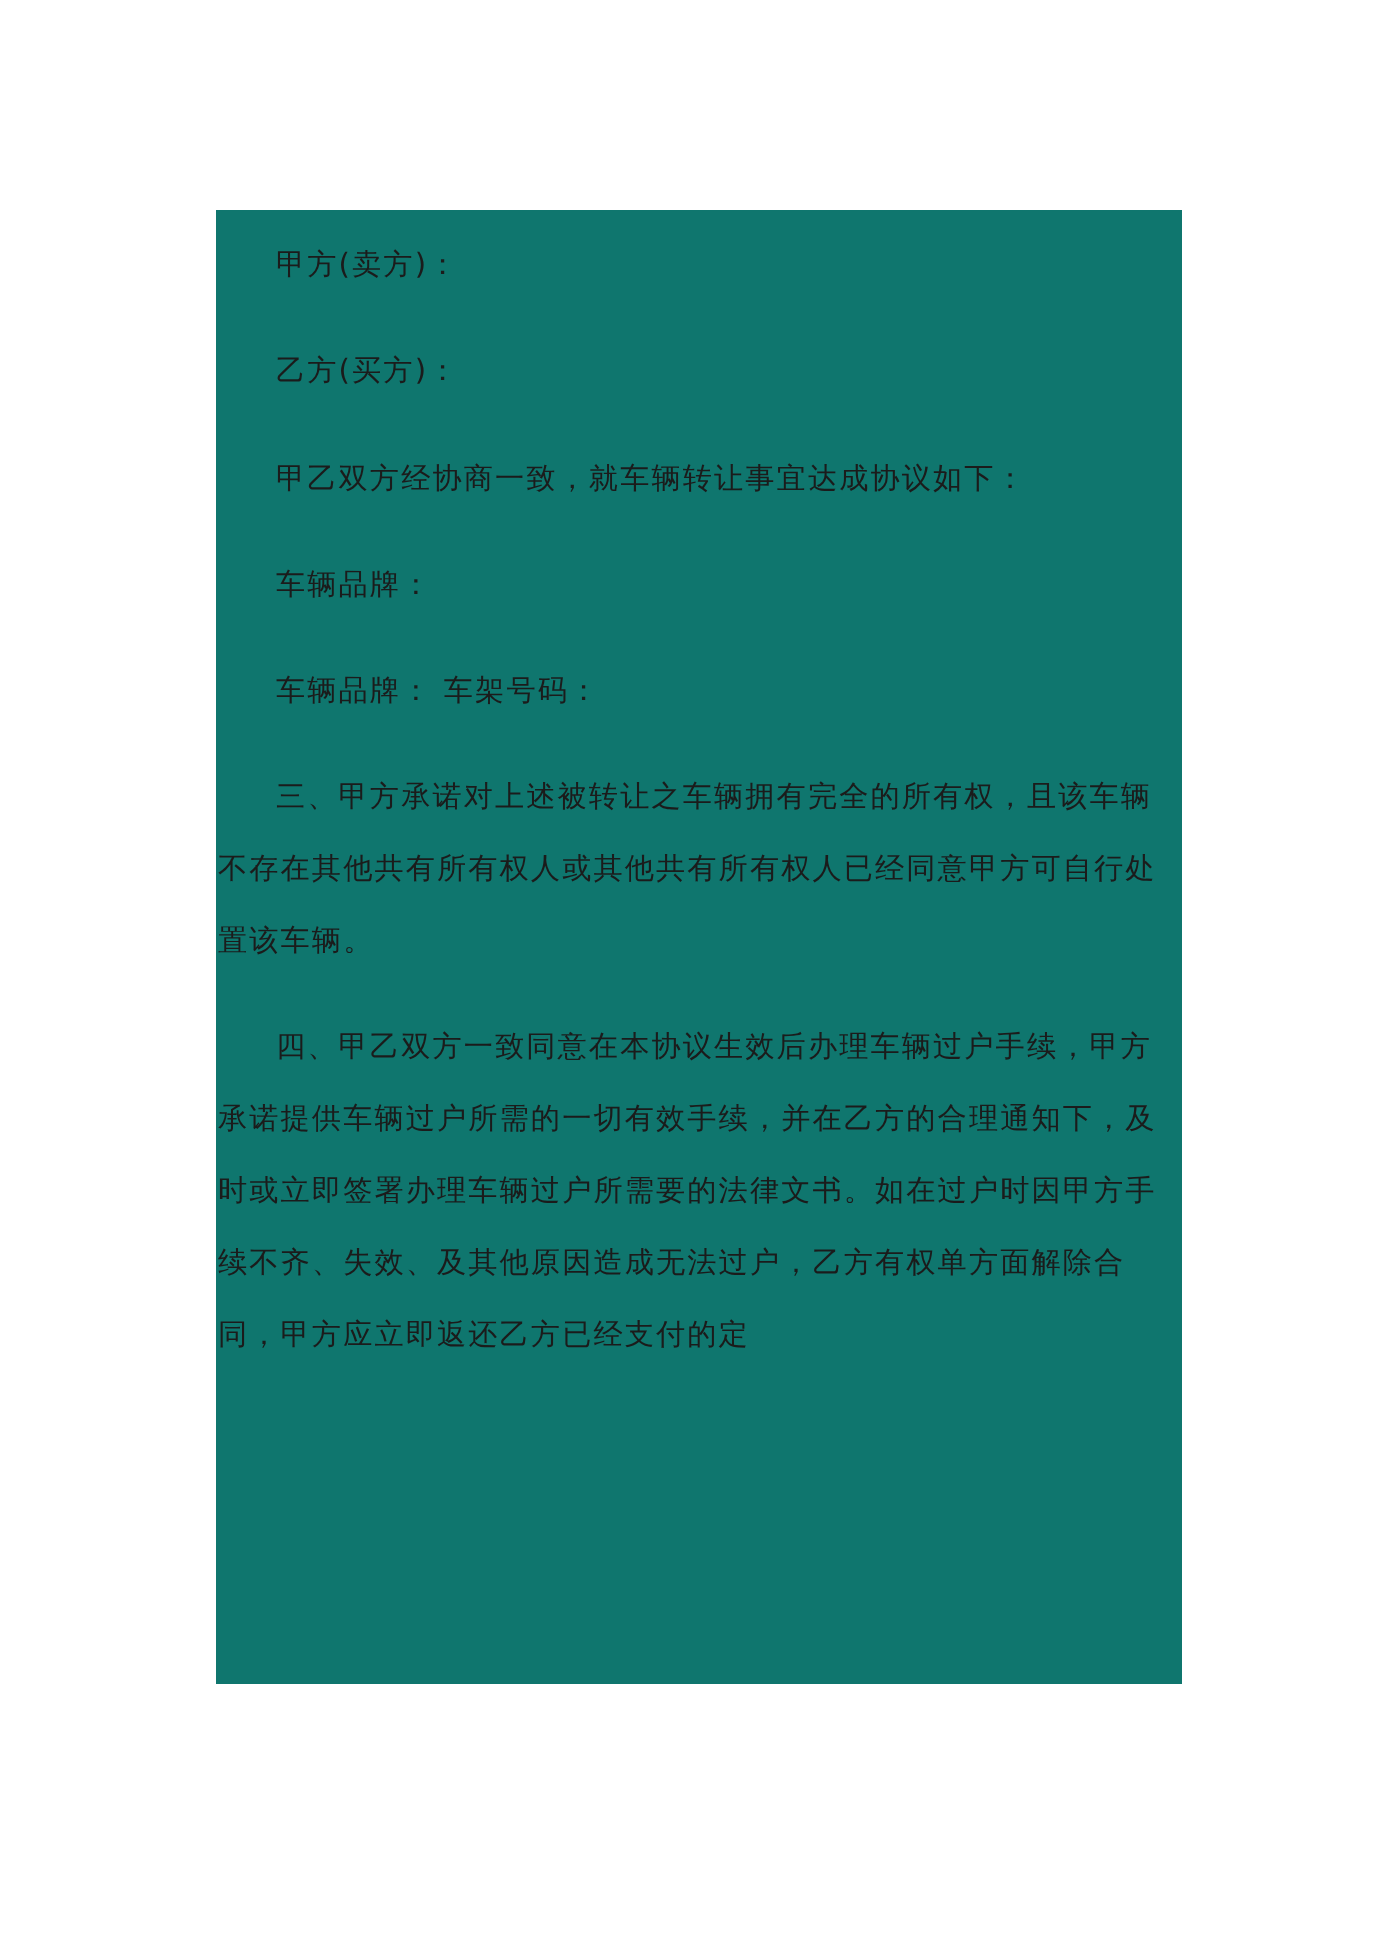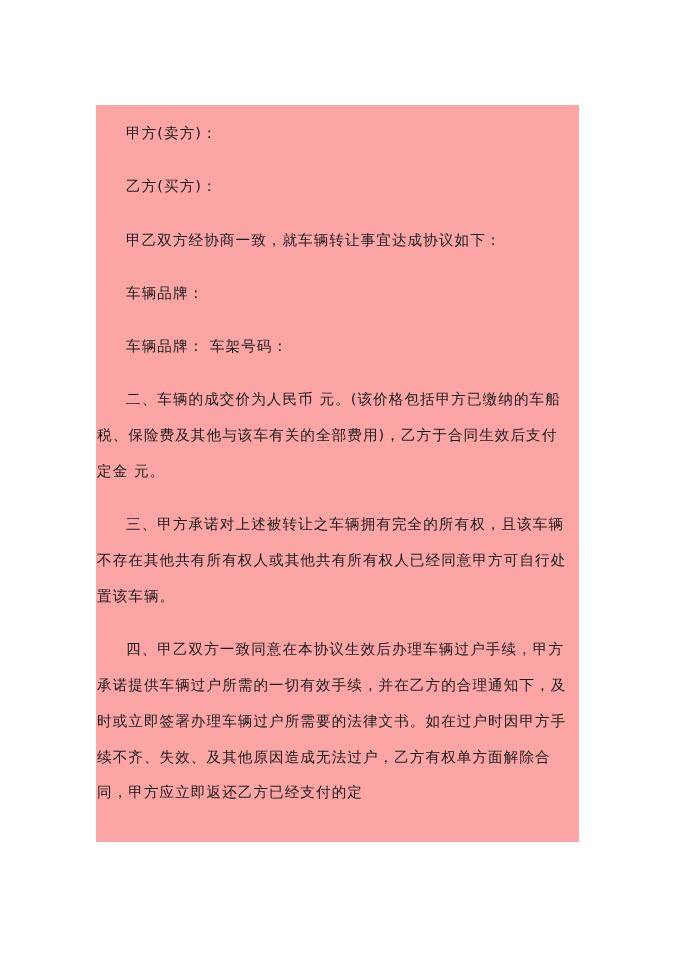--- a/index.html
+++ b/index.html
@@ -9,25 +9,25 @@
   }
   body {
     width: 690px;
     height: 976px;
     position: relative;
     overflow: hidden;
     font-family: "DejaVu Sans", "Liberation Sans", sans-serif;
   }
   .page {
     position: absolute;
-    left: 96px;
+    left: 108px;
     top: 105px;
     width: 483px;
     height: 737px;
-    background: #fca5a5;
+    background: #0f766e;
     overflow: hidden;
   }
   .content {
     position: absolute;
     left: 1px;
     top: 10px;
     width: 476px;
     color: #1b1b1b;
     font-size: 14.6px;
     letter-spacing: 1.05px;
@@ -43,17 +43,16 @@
 </head>
 <body>
 
 <div class="page">
   <div class="content">
     <p class="para">甲方(卖方)：</p>
     <p class="para">乙方(买方)：</p>
     <p class="para">甲乙双方经协商一致，就车辆转让事宜达成协议如下：</p>
     <p class="para">车辆品牌：</p>
     <p class="para">车辆品牌： 车架号码：</p>
-    <p class="para">二、车辆的成交价为人民币 元。(该价格包括甲方已缴纳的车船税、保险费及其他与该车有关的全部费用)，乙方于合同生效后支付定金 元。</p>
     <p class="para">三、甲方承诺对上述被转让之车辆拥有完全的所有权，且该车辆不存在其他共有所有权人或其他共有所有权人已经同意甲方可自行处置该车辆。</p>
     <p class="para">四、甲乙双方一致同意在本协议生效后办理车辆过户手续，甲方承诺提供车辆过户所需的一切有效手续，并在乙方的合理通知下，及时或立即签署办理车辆过户所需要的法律文书。如在过户时因甲方手续不齐、失效、及其他原因造成无法过户，乙方有权单方面解除合同，甲方应立即返还乙方已经支付的定</p>
   </div>
 </div>
 
 </body></html>

